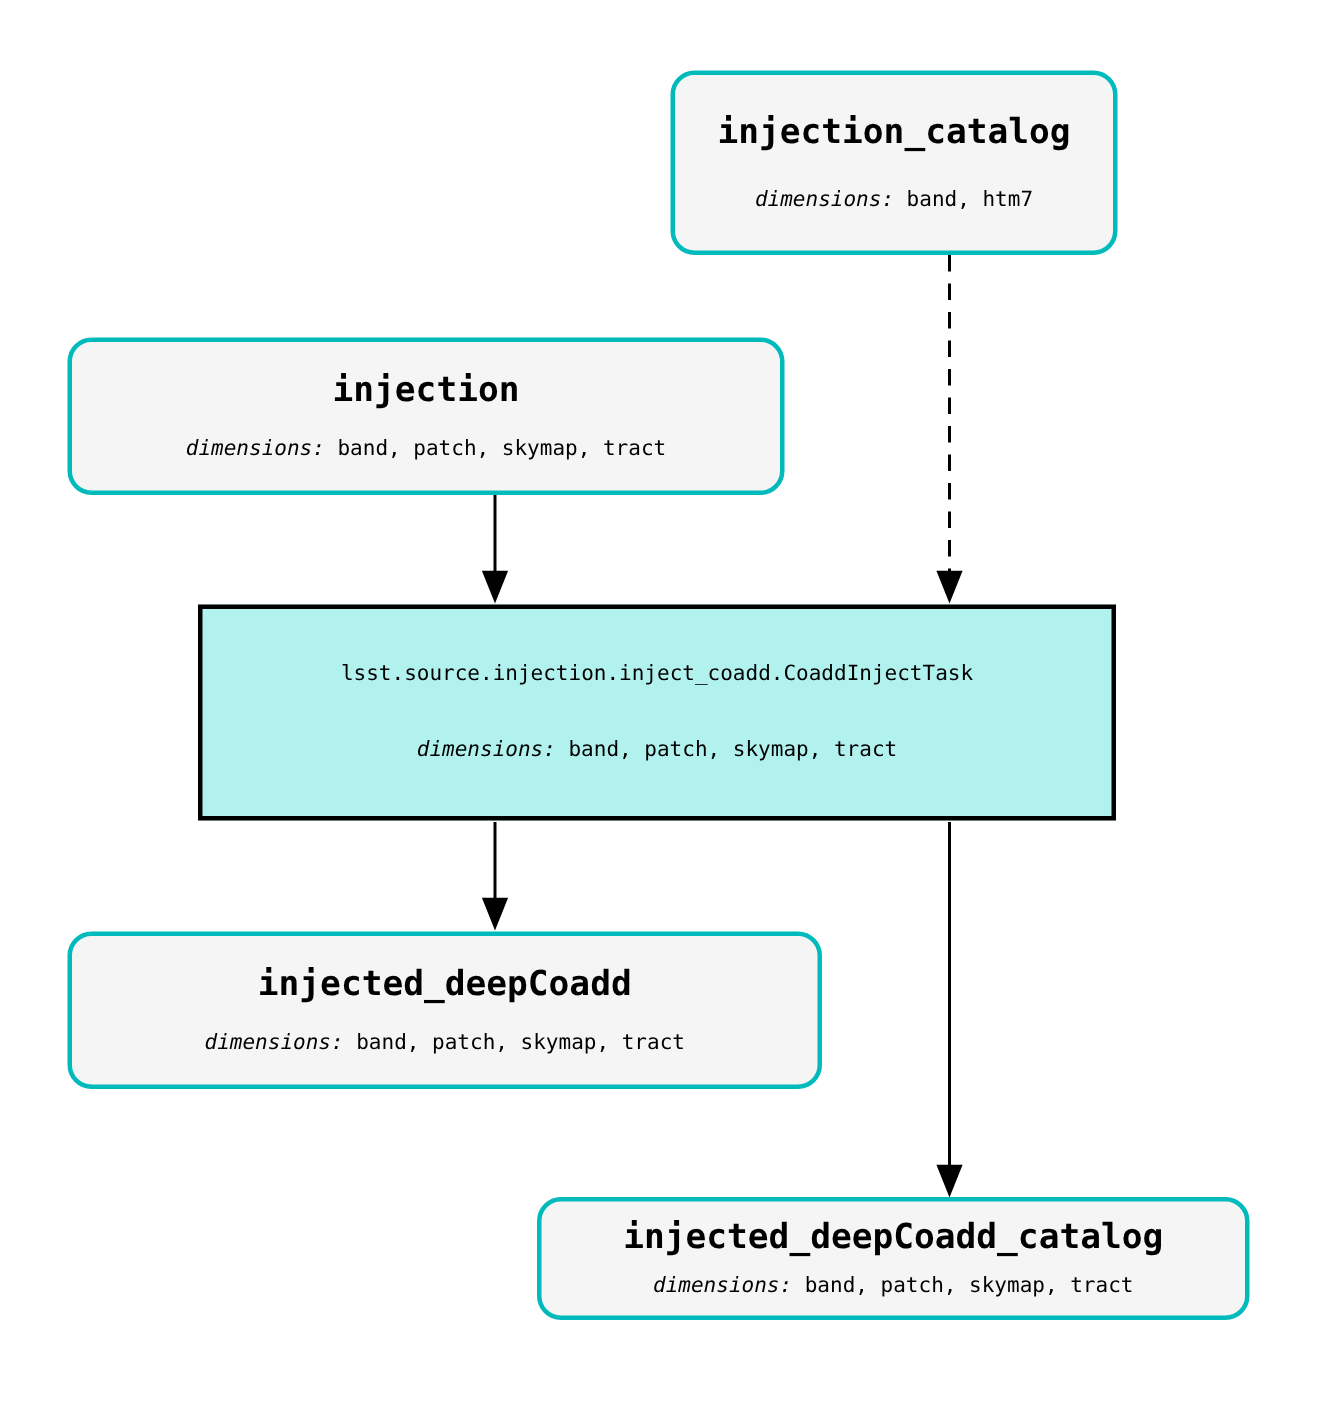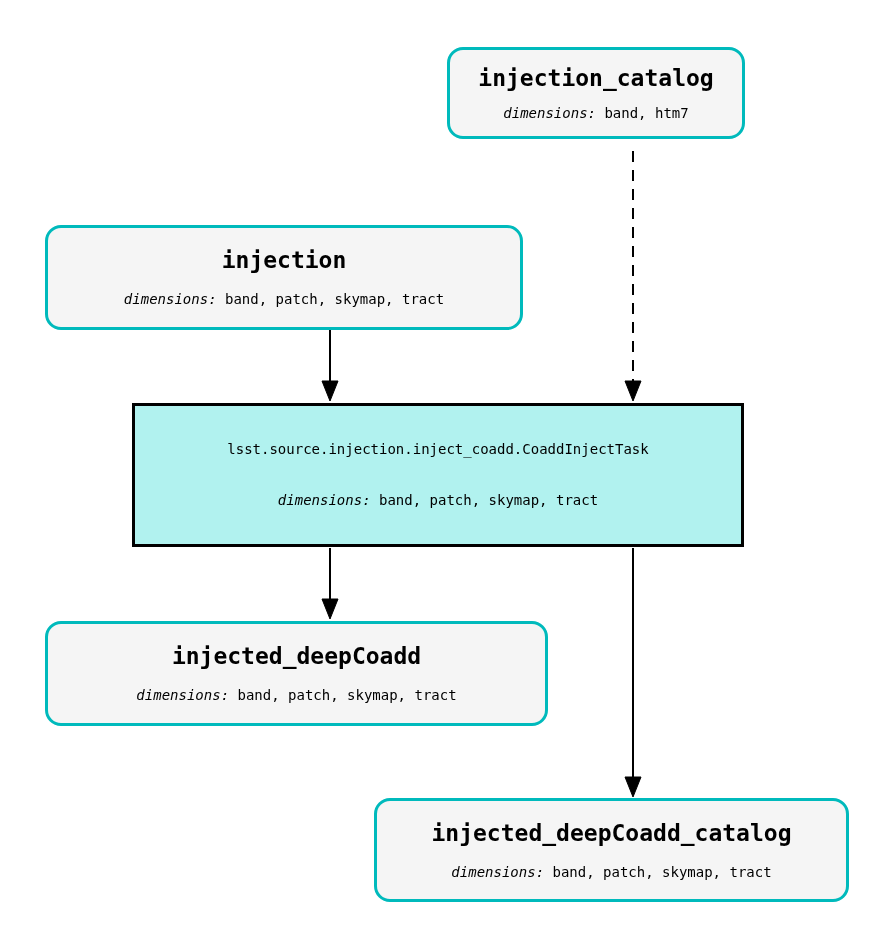--- a/index.html
+++ b/index.html
@@ -90,21 +90,21 @@
       <line class="edge-line" x1="330" y1="548" x2="330" y2="601"></line>
       <polygon class="edge-head" points="330,619 322,599 338,599"></polygon>
     </g>
 
     <g>
       <line class="edge-line" x1="633" y1="548" x2="633" y2="779"></line>
       <polygon class="edge-head" points="633,797 625,777 641,777"></polygon>
     </g>
   </svg>
 
-  <div class="node dataset" style="left:447px; top:47px; width:298px; height:92px;">
+  <div class="node dataset" style="left:447px; top:47px; width:298px; height:123px;">
     <div class="node-title">injection_catalog</div>
     <div class="node-line">
       <span class="dim-label">dimensions:</span><span>band, htm7</span>
     </div>
   </div>
 
   <div class="node dataset" style="left:45px; top:225px; width:478px; height:105px;">
     <div class="node-title">injection</div>
     <div class="node-line">
       <span class="dim-label">dimensions:</span><span>band, patch, skymap, tract</span>
@@ -118,20 +118,20 @@
     </div>
   </div>
 
   <div class="node dataset" style="left:45px; top:621px; width:503px; height:105px;">
     <div class="node-title">injected_deepCoadd</div>
     <div class="node-line">
       <span class="dim-label">dimensions:</span><span>band, patch, skymap, tract</span>
     </div>
   </div>
 
-  <div class="node dataset" style="left:374px; top:798px; width:475px; height:104px;text-align:center;">
+  <div class="node dataset" style="left:358px; top:798px; width:475px; height:82px;text-align:center;">
     <div class="node-title">injected_deepCoadd_catalog</div>
     <div class="node-line">
       <span class="dim-label">dimensions:</span><span>band, patch, skymap, tract</span>
     </div>
   </div>
 
 </div>
 
 </body></html>

